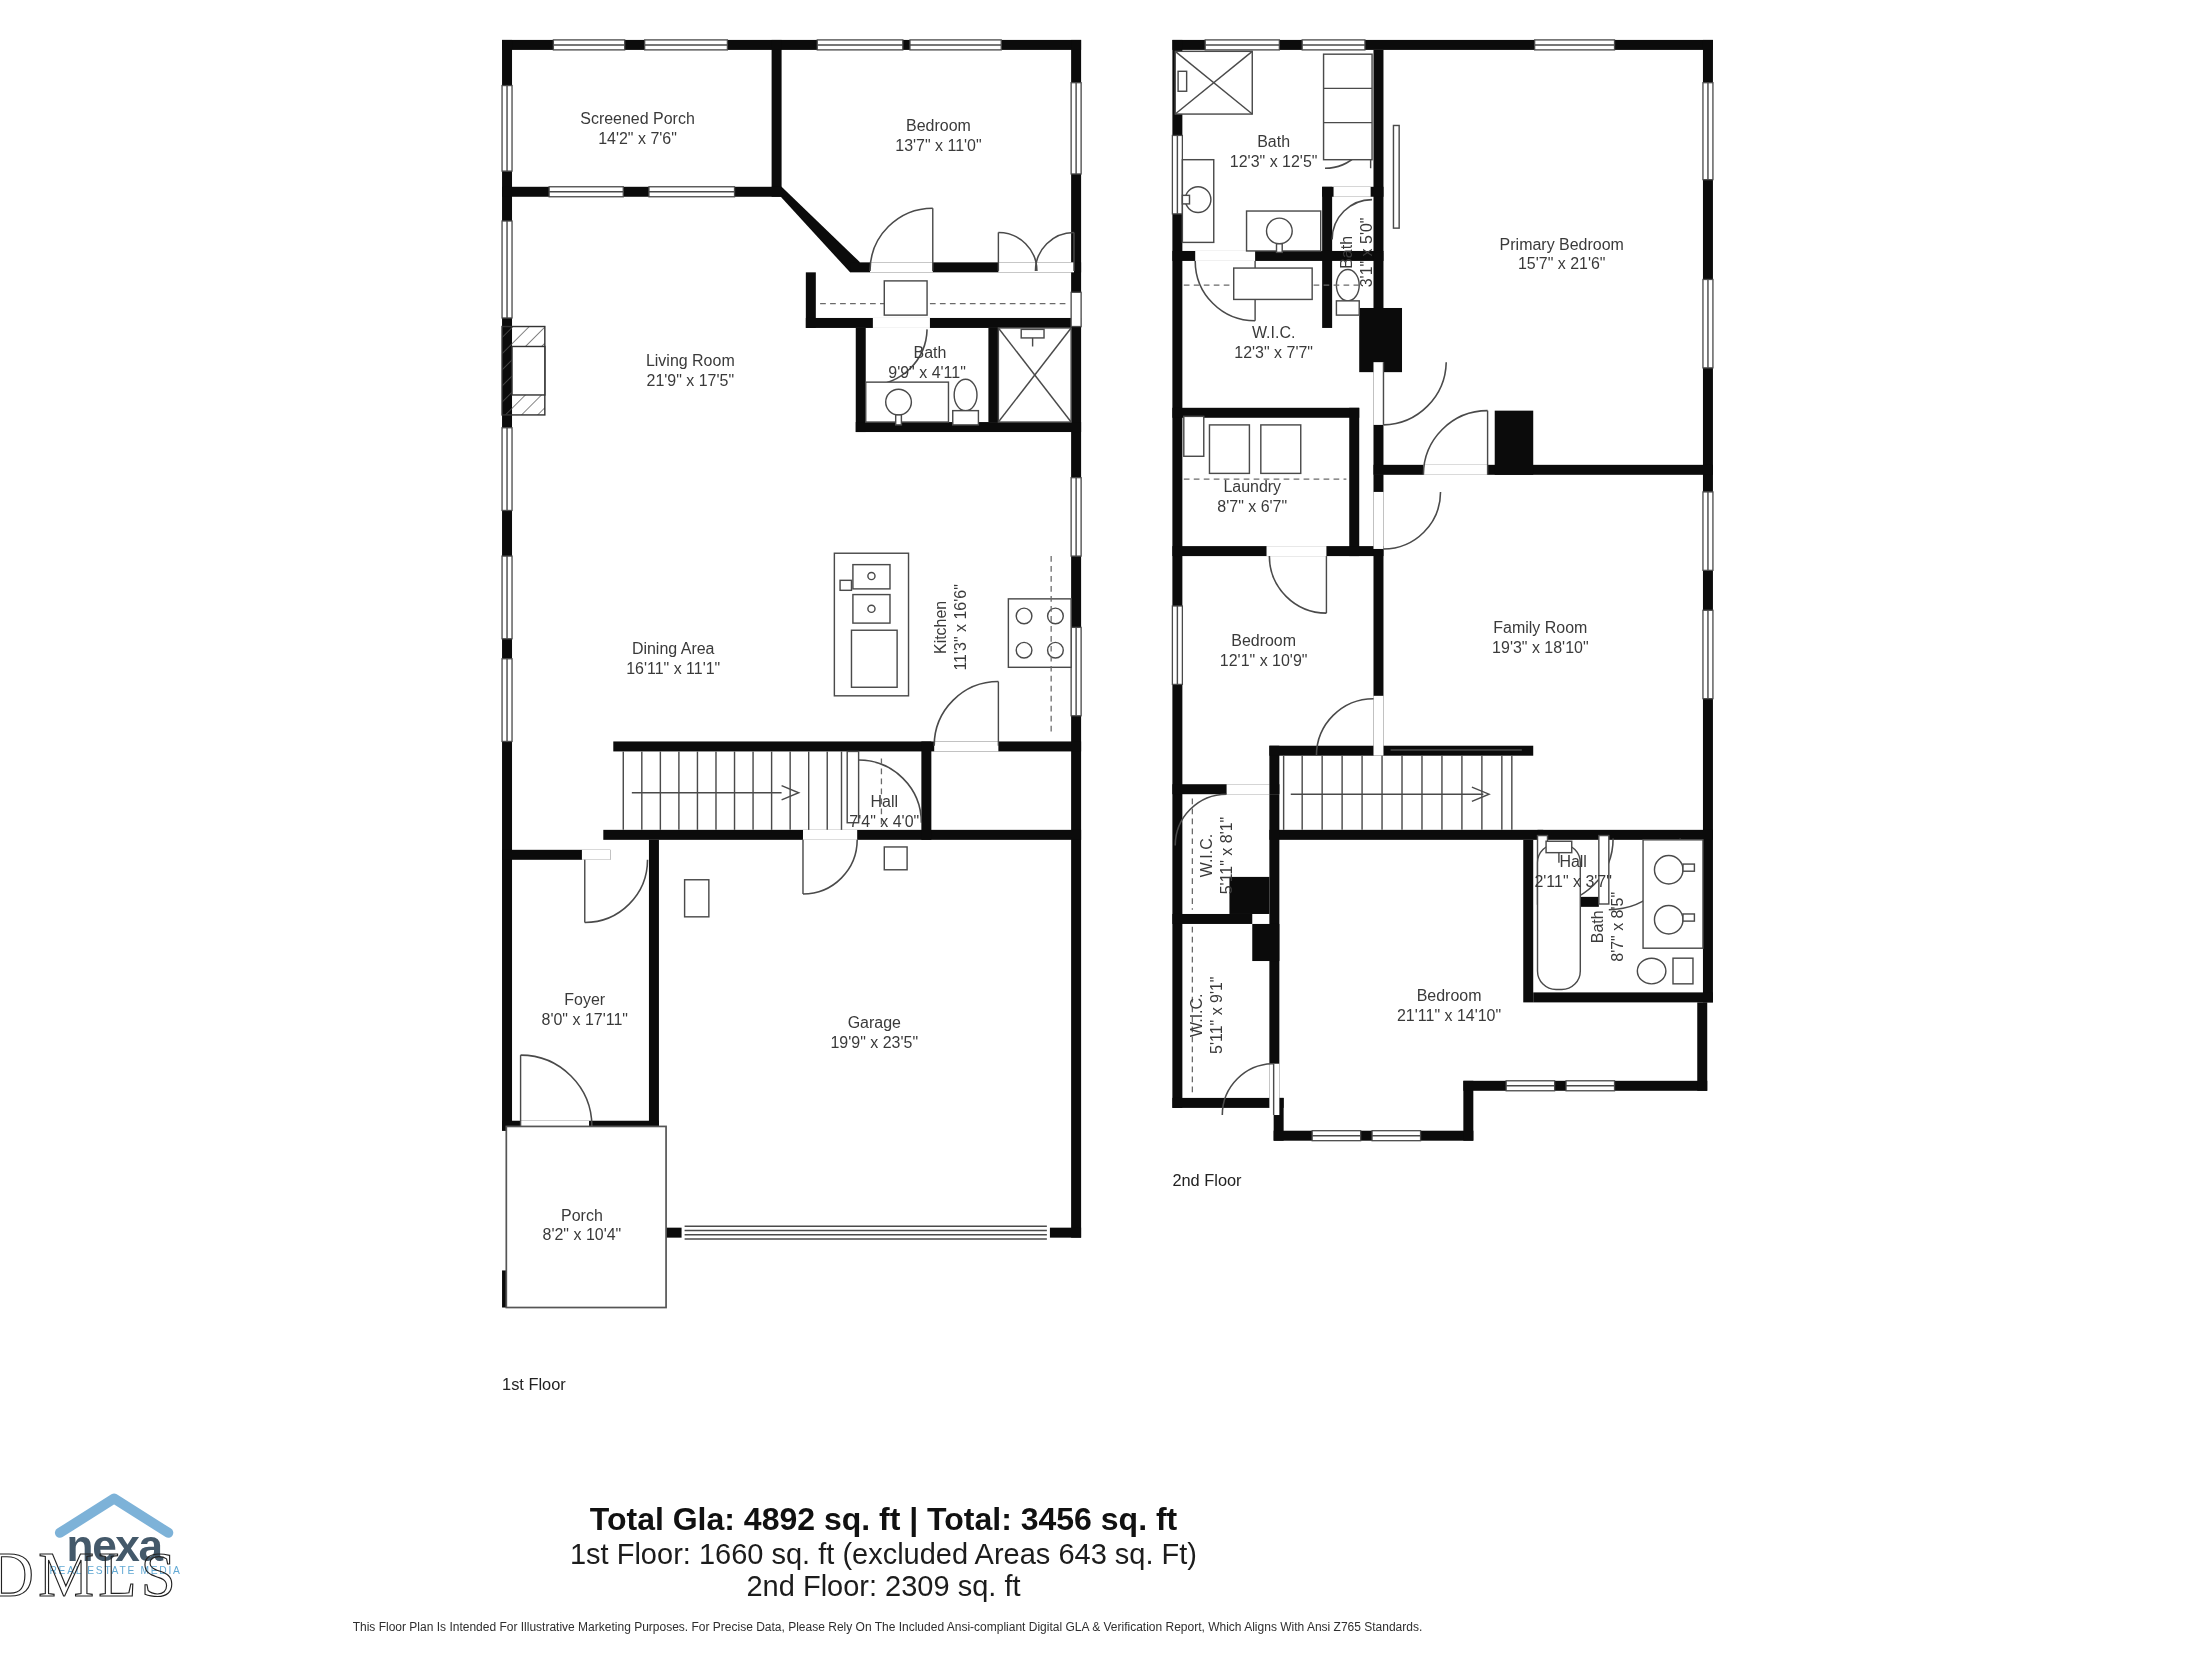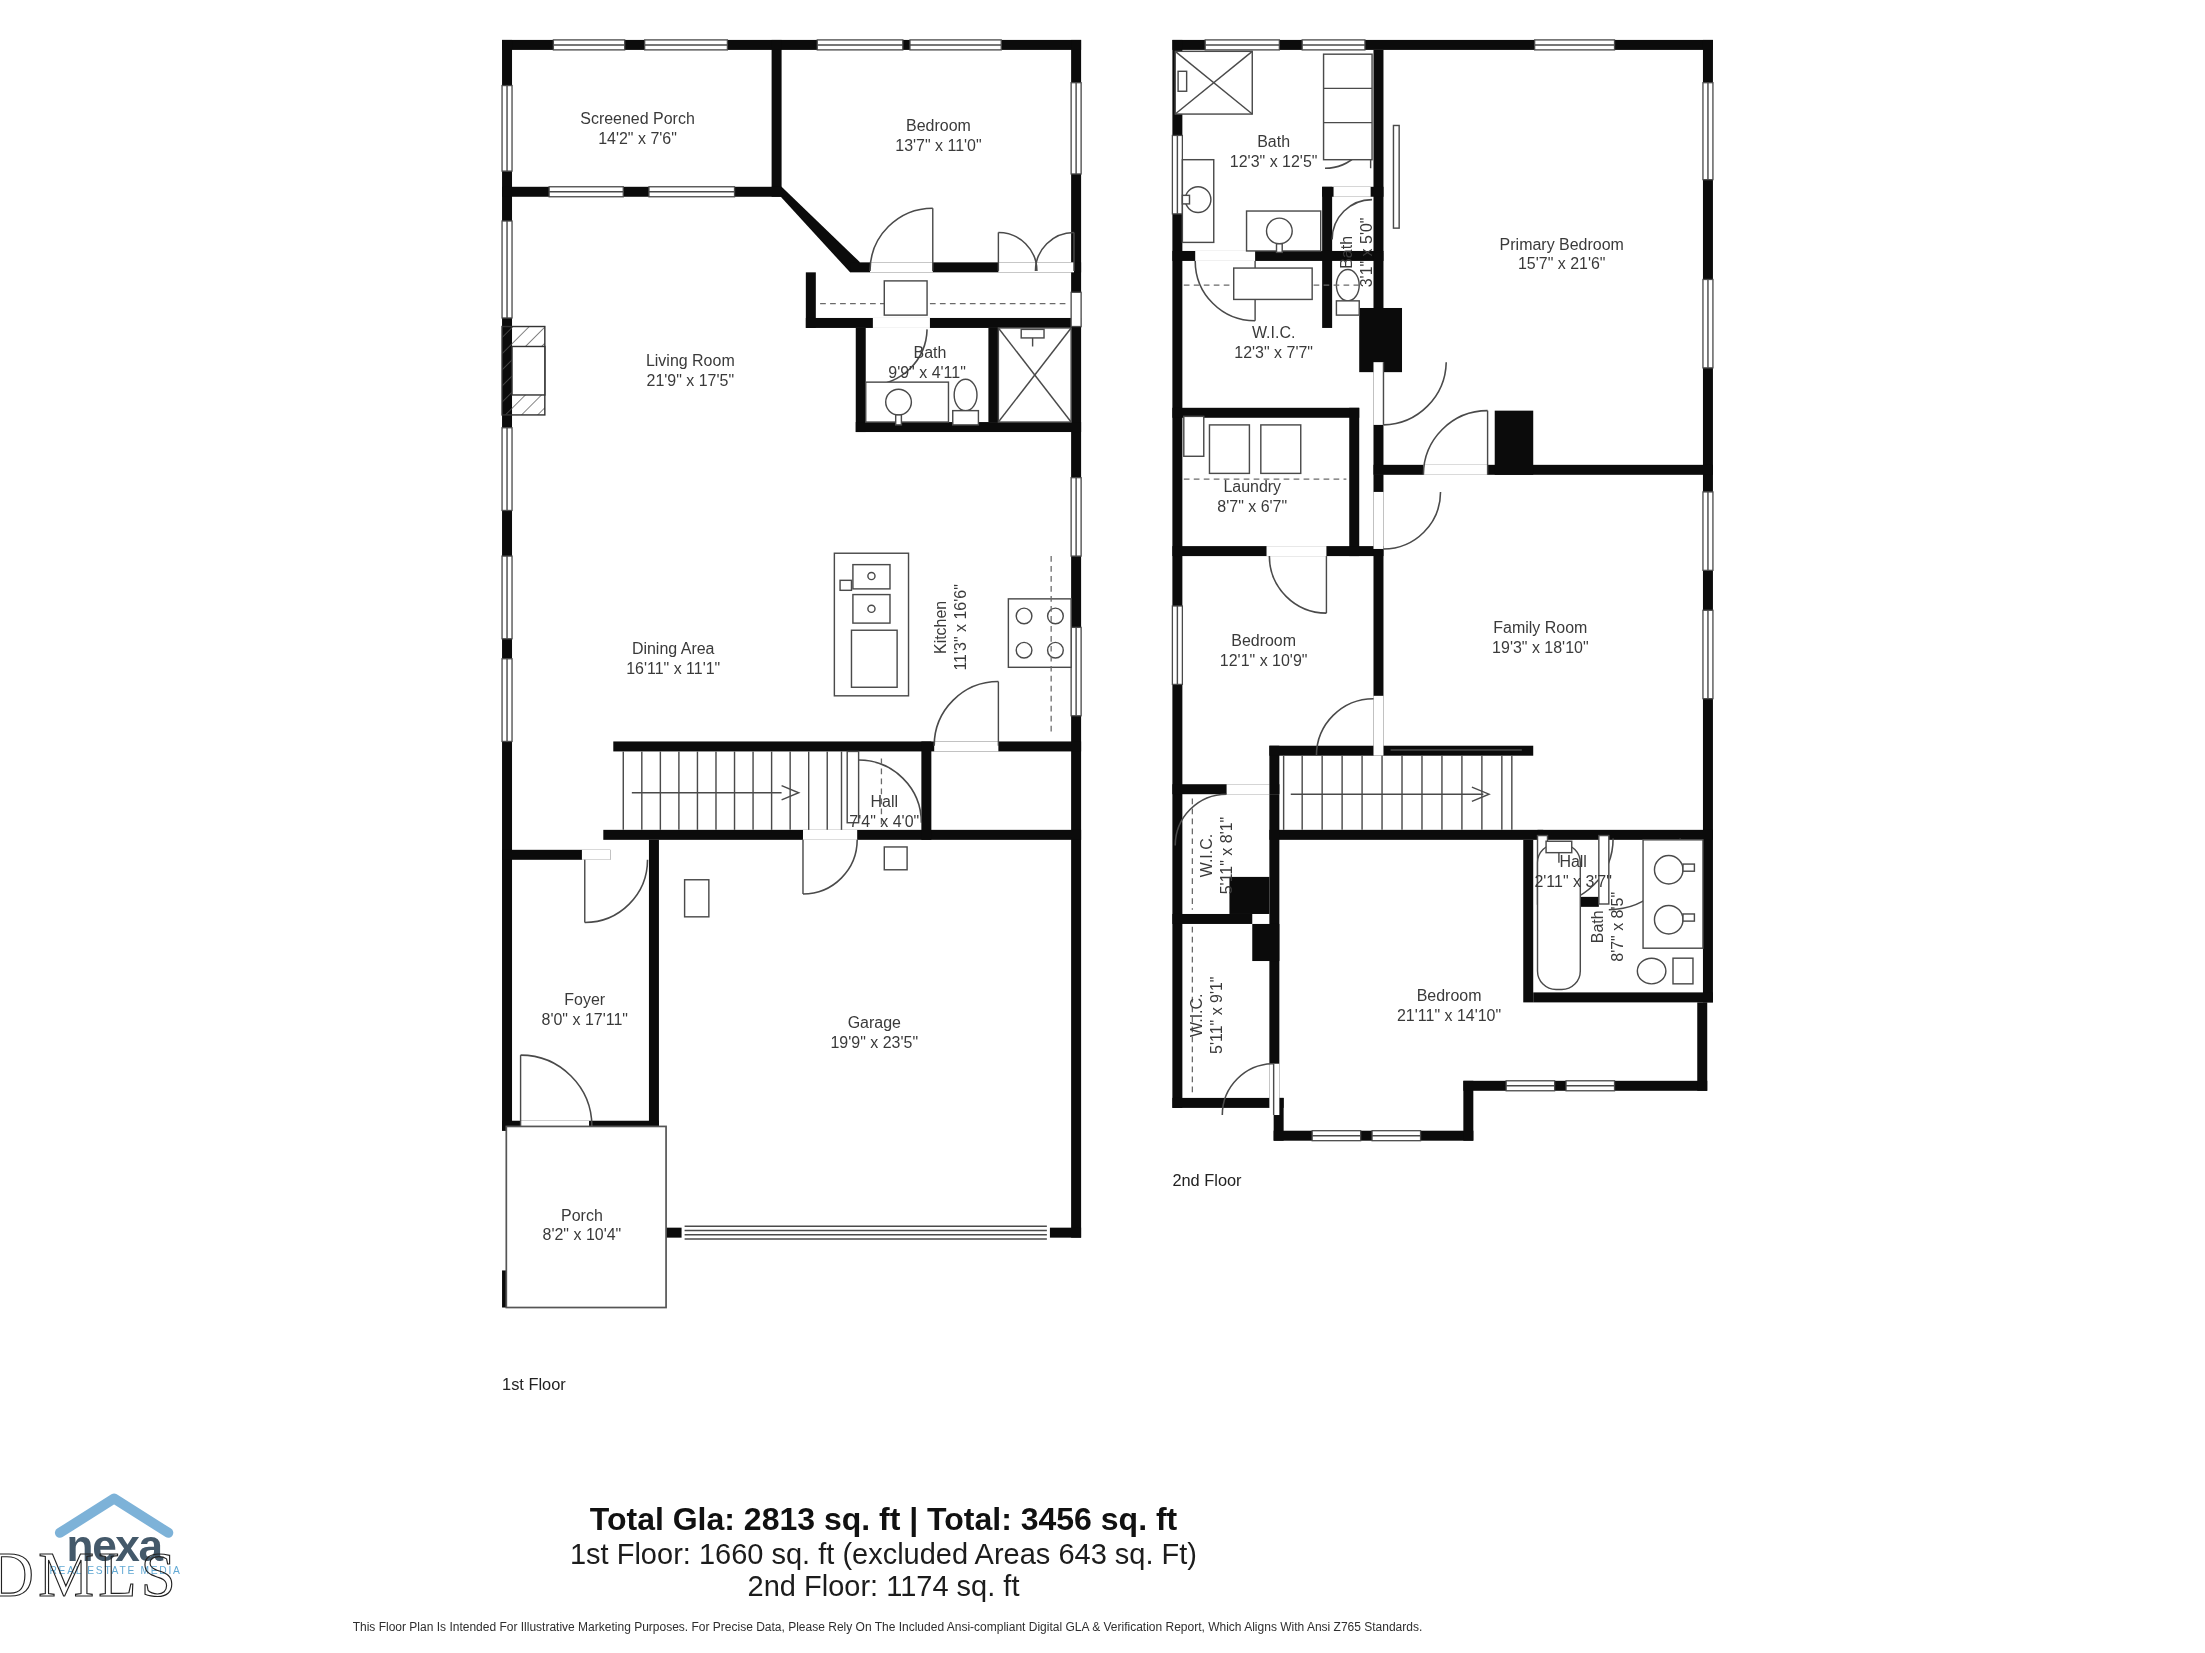--- a/index.html
+++ b/index.html
@@ -419,19 +419,19 @@
   </g>
 
   <g>
     <path d="M42,1075 L80,1051 L118,1075" stroke="#7db2d8" stroke-width="7" fill="none" stroke-linecap="round" stroke-linejoin="round"></path>
     <text x="80" y="1095" text-anchor="middle" font-family="Liberation Sans, sans-serif" font-size="31" font-weight="700" fill="#44596a" letter-spacing="-1">nexa</text>
     <text x="81" y="1104" text-anchor="middle" font-family="Liberation Sans, sans-serif" font-size="7.2" fill="#62a9d4" letter-spacing="1.2">REAL ESTATE MEDIA</text>
     <text x="-8" y="1119" font-family="Liberation Serif, serif" font-size="44" fill="none" stroke="#222" stroke-width="0.8" letter-spacing="3">DMLS</text>
   </g>
 </svg>
 
-  <div class="summary sum-bold">Total Gla: 2813 sq. ft | Total: 3456 sq. ft</div>
+  <div class="summary sum-bold">Total Gla: 4892 sq. ft | Total: 3456 sq. ft</div>
   <div class="summary sum-l2">1st Floor: 1660 sq. ft (excluded Areas 643 sq. Ft)</div>
-  <div class="summary sum-l3">2nd Floor: 1174 sq. ft</div>
+  <div class="summary sum-l3">2nd Floor: 2309 sq. ft</div>
   <div class="disclaimer">This Floor Plan Is Intended For Illustrative Marketing Purposes. For Precise Data, Please Rely On The Included Ansi-compliant Digital GLA &amp; Verification Report, Which Aligns With Ansi Z765 Standards.</div>
 
 </div>
 
 
 </body></html>

